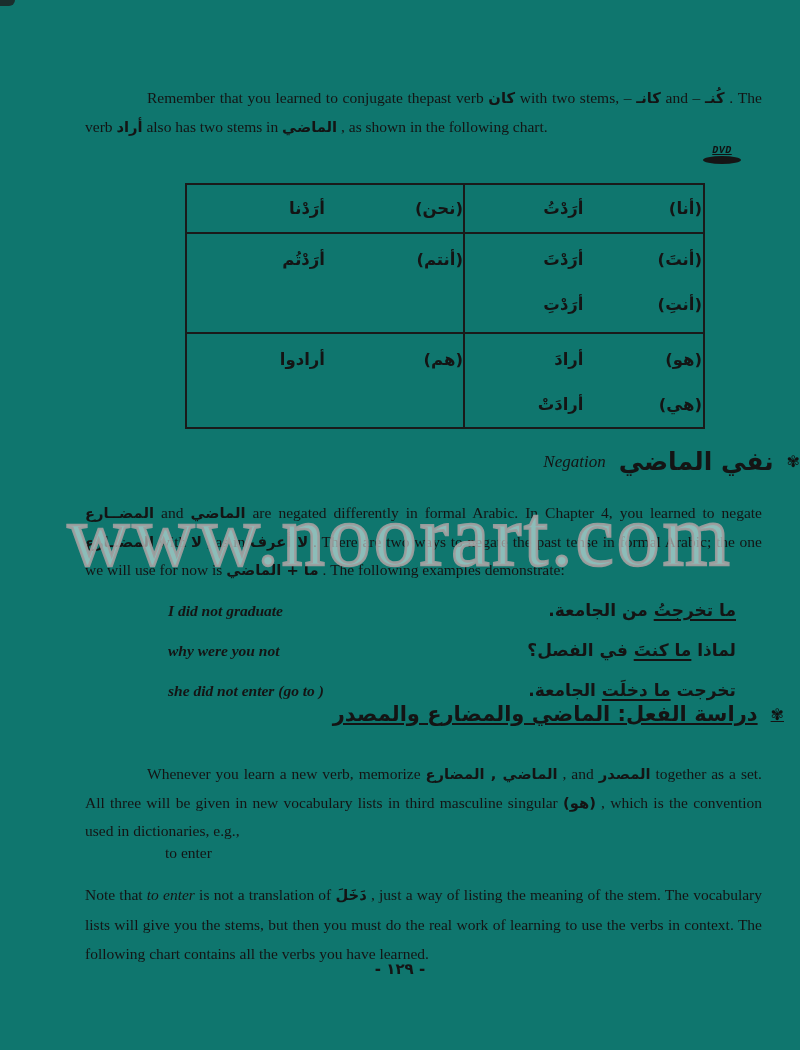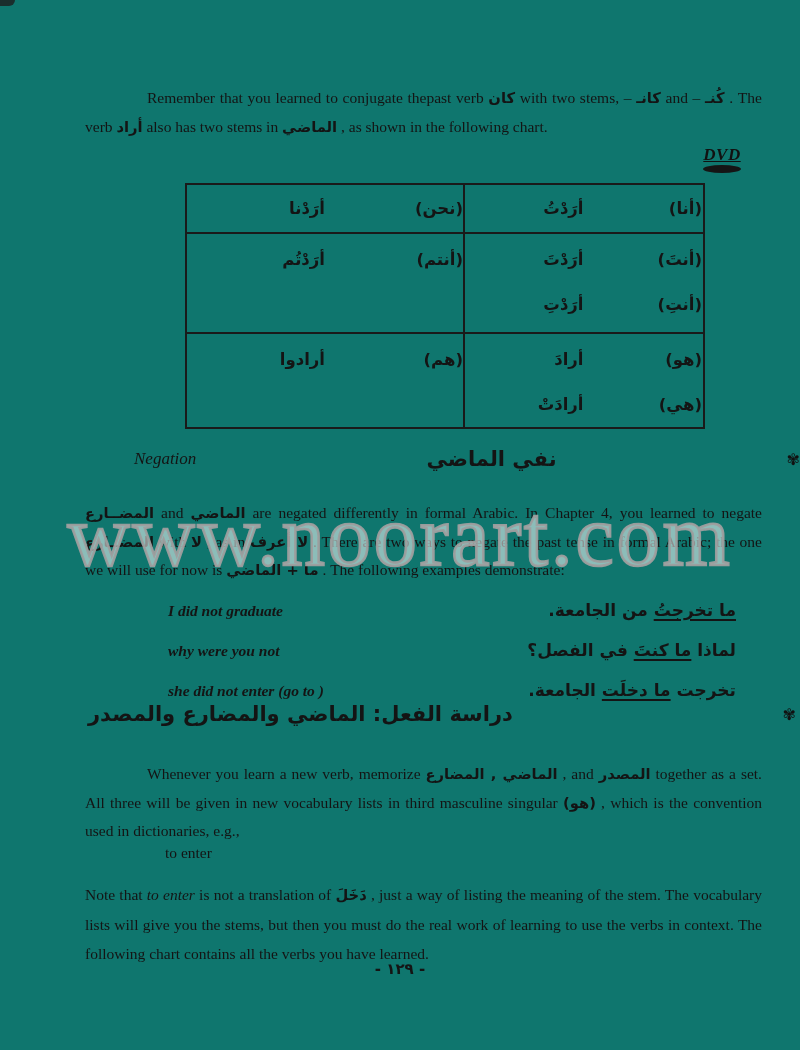--- a/index.html
+++ b/index.html
@@ -11,43 +11,43 @@
   .speck{position:absolute;left:0;top:0;width:15px;height:6px;background:#1d1d1d;border-radius:0 0 7px 0;opacity:.8;}
   .para{position:absolute;left:85px;width:677px;margin:0;font-size:15.5px;line-height:28.5px;text-align:justify;}
   .para.indent{text-indent:62px;}
   .ar{font-family:"DejaVu Sans",sans-serif;font-weight:700;font-size:0.95em;}
   .rtl{direction:rtl;unicode-bidi:embed;}
   .it{font-style:italic;}
   .u{text-decoration:underline;text-underline-offset:3px;text-decoration-thickness:1.5px;}
 
   
   .dvd{position:absolute;left:700px;top:145px;width:44px;text-align:center;}
-  .dvd-text{display:block;font-family:Liberation Serif, serif;font-weight:900;font-style:italic;font-size:17px;letter-spacing:.5px;color:#111;text-decoration:underline;text-decoration-thickness:1px;}
+  .dvd-text{display:block;font-family:Liberation Mono, monospace;font-weight:900;font-style:italic;font-size:10px;letter-spacing:.5px;color:#111;text-decoration:underline;text-decoration-thickness:1px;}
   .dvd-disc{display:block;width:38px;height:8px;margin:0 auto;margin-top:0px;background:#151515;border-radius:50%;}
 
   
   .conj-table{position:absolute;left:185px;top:183px;width:520px;border:2.5px solid #1a1a1a;box-sizing:border-box;}
   .trow{display:grid;grid-template-columns:278px 237px;}
   .trow + .trow{border-top:2px solid #1a1a1a;}
   .trow.r1{height:47px;}
   .trow.r2{height:98px;}
   .trow.r3{height:93px;}
   .tcell{box-sizing:border-box;padding-top:3px;}
   .tcell.plural{border-right:2.5px solid #1a1a1a;}
   .cline{display:flex;direction:rtl;height:45px;align-items:center;
     font-family:"DejaVu Sans",sans-serif;font-weight:700;font-size:16.5px;}
   .r1 .cline{height:41px;}
   .cline span{flex:1;text-align:right;}
 
   
-  .sec-head{position:absolute;display:flex;align-items:center;justify-content:space-between;gap:1px;}
+  .sec-head{position:absolute;display:flex;align-items:center;justify-content:flex-end;gap:13px;}
   .h1-head{top:447px;left:134px;right:0;}
-  .h2-head{top:702px;left:88px;right:4px;}
+  .h2-head{top:702px;left:88px;right:16px;text-decoration:underline;}
   .h-en{font-style:italic;font-size:17px;}
-  .h-ar{font-family:"DejaVu Sans",sans-serif;font-weight:700;font-size:21px;direction:rtl;}
+  .h-ar{font-family:"DejaVu Sans",sans-serif;font-weight:700;font-size:25px;direction:rtl;}
   .h-icon{font-family:"DejaVu Sans",sans-serif;font-size:16px;color:#111;}
 
   
   .watermark{
     position:absolute;top:486px;left:50%;transform:translateX(-50%);
     font-family:"Liberation Serif",serif;font-size:86px;letter-spacing:3px;white-space:nowrap;
     color:rgba(255,255,255,0.52);-webkit-text-stroke:2.6px rgba(158,158,158,0.95);
     z-index:6;pointer-events:none;
   }
 

